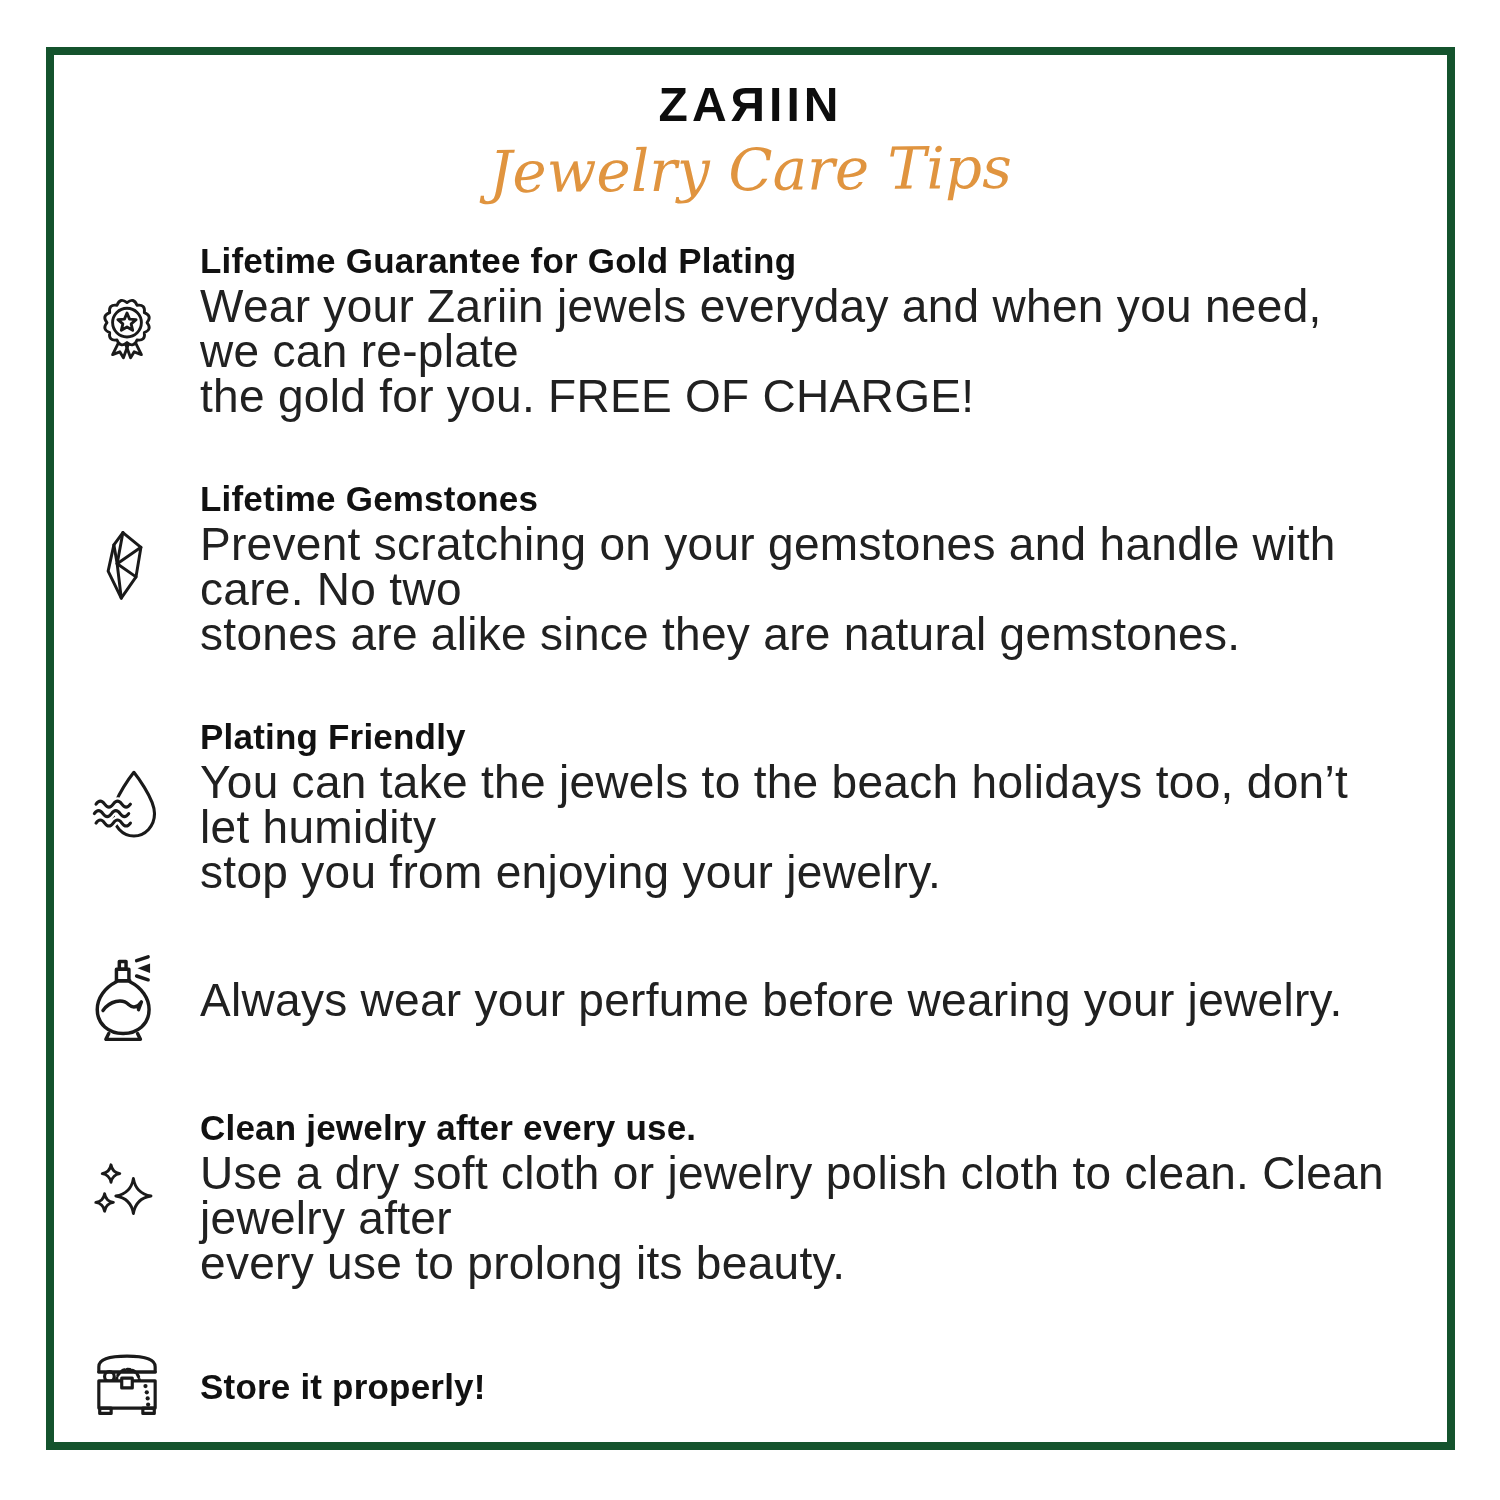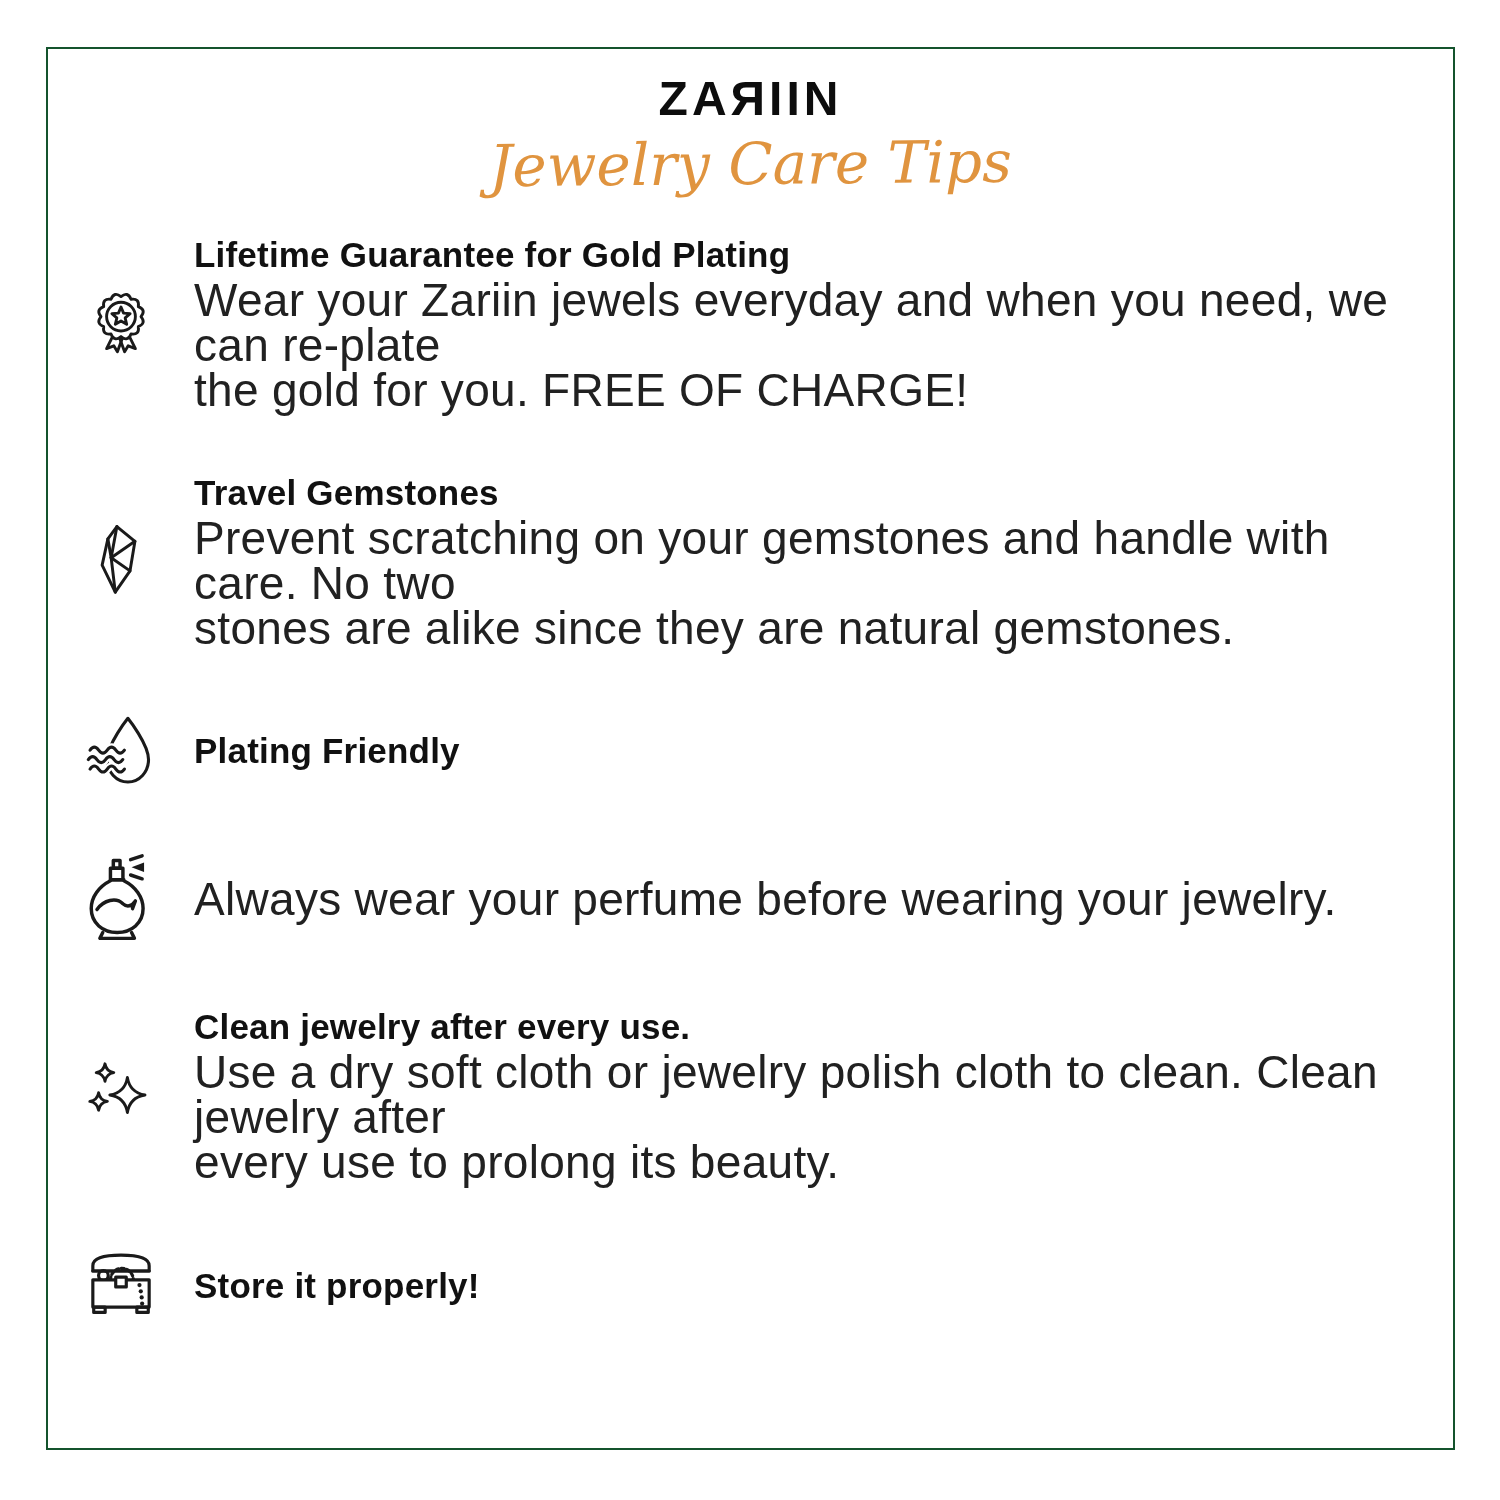--- a/index.html
+++ b/index.html
@@ -3,21 +3,21 @@
 <meta charset="utf-8">
 <style>
   html,body { margin:0; padding:0; background:#ffffff; }
   body {
     width:1500px; height:1500px; position:relative;
     font-family:"Liberation Sans", sans-serif; color:#1c1c1c;
     -webkit-font-smoothing:antialiased;
   }
   .frame {
     position:absolute; left:46px; top:47px; width:1409px; height:1403px;
-    border:2px solid #14532d; box-sizing:border-box; background:#fff; overflow:hidden;
+    border:8px solid #14532d; box-sizing:border-box; background:#fff; overflow:hidden;
   }
   .header { text-align:center; margin-top:24px; }
   .logo {
     font-size:48px; font-weight:bold; letter-spacing:4px; color:#0d0d0d;
     line-height:52px;
   }
   .subtitle {
     font-family:"DejaVu Serif", serif; font-style:italic;
     font-size:58px; line-height:74px; color:#e0943f; margin-top:2px;
     transform:rotate(-0.5deg);
@@ -69,21 +69,21 @@
       <div class="tip-icon-col">
         <svg class="icon" width="82" height="86" viewBox="0 0 100 100">
           <path d="M45,8 L67,26 L61,62 L43,88 L27,55 L34,23 Z"></path>
           <path d="M45,8 L38,46 L43,88"></path>
           <path d="M38,46 L61,62"></path>
           <path d="M67,26 L38,46"></path>
           <path d="M34,23 L38,46"></path>
         </svg>
       </div>
       <div class="tip-text">
-        <div class="tip-title">Travel Gemstones</div>
+        <div class="tip-title">Lifetime Gemstones</div>
         <div class="tip-body">Prevent scratching on your gemstones and handle with care. No two
 stones are alike since they are natural gemstones.</div>
       </div>
     </div>
 
     <div class="tip">
       <div class="tip-icon-col">
         <svg class="icon" width="86" height="86" viewBox="0 0 100 100">
           <path d="M58,12 C58,12 82,42 82,60 C82,74.4 71.4,86 58,86 C44.6,86 34,74.4 34,60 C34,42 58,12 58,12 Z"></path>
           <g class="halo">
@@ -91,20 +91,22 @@
             <path d="M12,60 q5,-7 10,0 q5,7 10,0 q5,-7 10,0 q5,7 10,0"></path>
             <path d="M14,71 q5,-7 10,0 q5,7 10,0 q5,-7 10,0 q5,7 10,0"></path>
           </g>
           <path d="M14,49 q5,-7 10,0 q5,7 10,0 q5,-7 10,0 q5,7 10,0"></path>
           <path d="M12,60 q5,-7 10,0 q5,7 10,0 q5,-7 10,0 q5,7 10,0"></path>
           <path d="M14,71 q5,-7 10,0 q5,7 10,0 q5,-7 10,0 q5,7 10,0"></path>
         </svg>
       </div>
       <div class="tip-text">
         <div class="tip-title">Plating Friendly</div>
+        <div class="tip-body">You can take the jewels to the beach holidays too, don’t let humidity
+stop you from enjoying your jewelry.</div>
       </div>
     </div>
 
     <div class="tip">
       <div class="tip-icon-col">
         <svg class="icon" width="96" height="96" viewBox="0 0 100 100">
           <path d="M39,31 C27,37 19,48 19,60 C19,75 31,85 46,85 C61,85 73,75 73,60 C73,48 65,37 53,31 L53,30 L39,30 Z"></path>
           <path d="M31,85 L28,91 L64,91 L61,85"></path>
           <rect x="39" y="18" width="13" height="12"></rect>
           <rect x="42" y="10" width="7" height="8"></rect>

